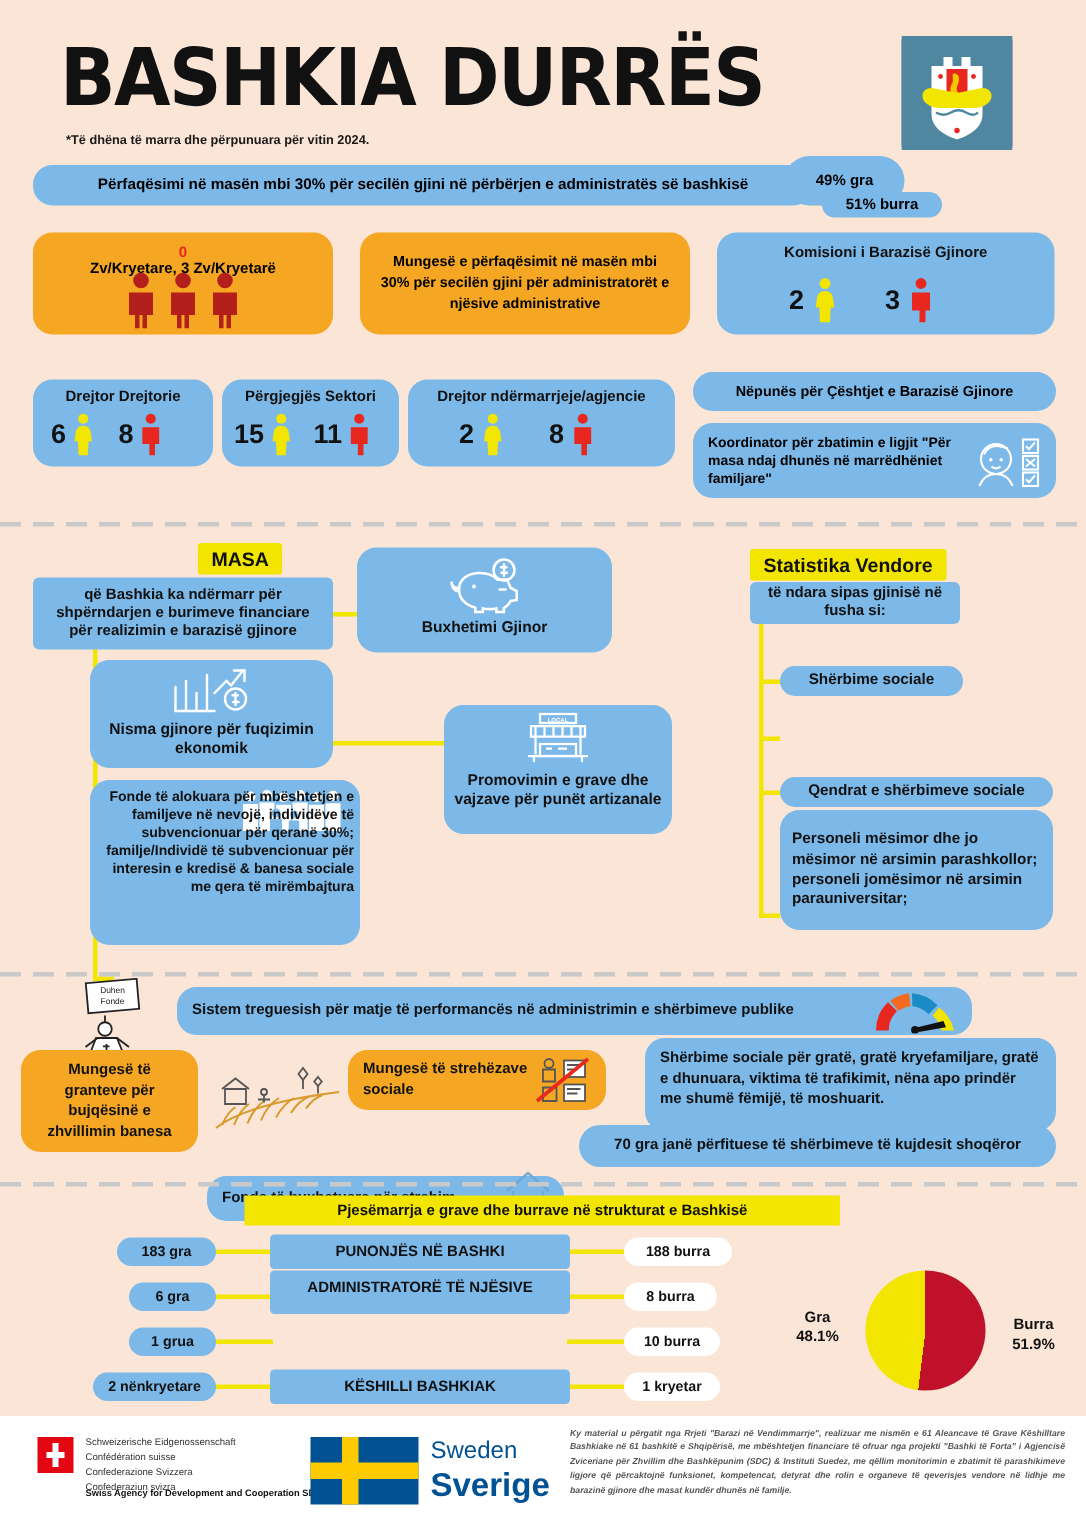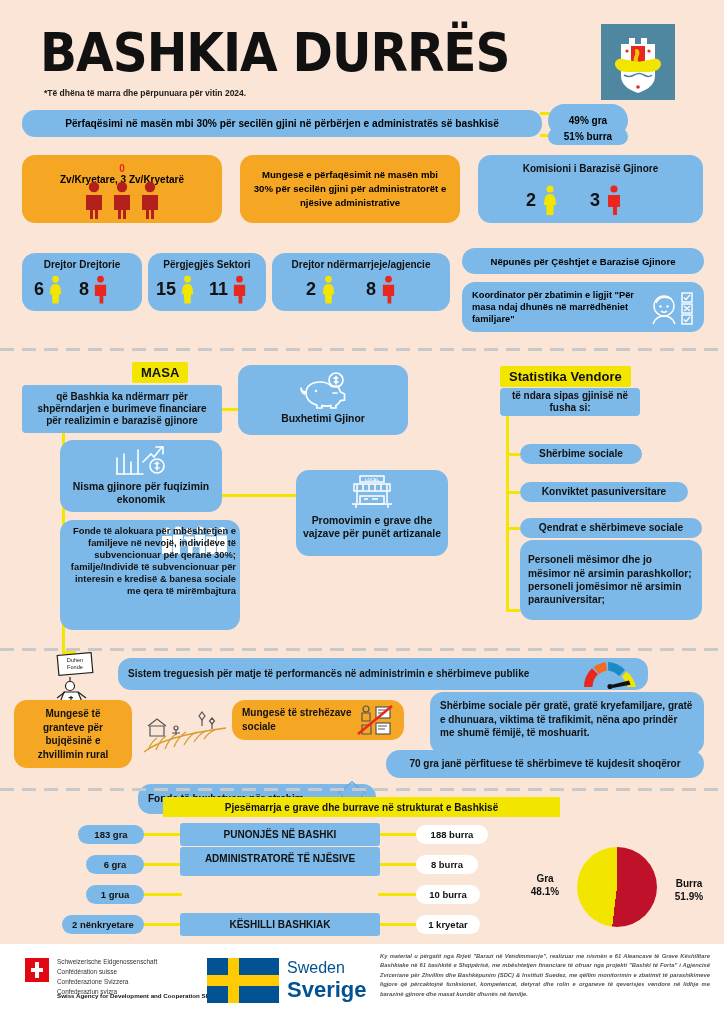--- a/index.html
+++ b/index.html
@@ -37,21 +37,21 @@
   }
 
   
   .bar{position:absolute;display:flex;align-items:center;justify-content:center;}
   .bar span{display:block;}
 
   .b-rep{
     left:22px;top:110px;width:520px;height:27px;
     font-size:10.2px;font-weight:bold;padding:0 10px;box-sizing:border-box;
   }
-  .p49{left:548px;top:104px;width:80px;height:33px;font-size:10px;font-weight:bold;}
+  .p49{left:523px;top:104px;width:80px;height:33px;font-size:10px;font-weight:bold;}
   .p51{left:548px;top:128px;width:80px;height:17px;font-size:10px;font-weight:bold;}
   .conn{position:absolute;background:#f2e500;height:3px;}
 
   .box-zv{left:22px;top:155px;width:200px;height:68px;}
   .box-mung{left:240px;top:155px;width:220px;height:68px;}
   .box-kom{left:478px;top:155px;width:225px;height:68px;}
 
   .box-dd{left:22px;top:253px;width:120px;height:58px;}
   .box-ps{left:148px;top:253px;width:118px;height:58px;}
   .box-dn{left:272px;top:253px;width:178px;height:58px;}
@@ -374,21 +374,20 @@
   <div class="tag" style="left:500px;top:366px;">Statistika Vendore</div>
   <div class="mbox blue stat-box">të ndara sipas gjinisë në fusha si:</div>
 
   <div class="yline" style="left:506px;top:416px;width:3px;height:196px;"></div>
   <div class="yline" style="left:506px;top:453px;width:14px;height:3px;"></div>
   <div class="yline" style="left:506px;top:491px;width:14px;height:3px;"></div>
   <div class="yline" style="left:506px;top:527px;width:14px;height:3px;"></div>
   <div class="yline" style="left:506px;top:609px;width:14px;height:3px;"></div>
 
   <div class="mbox blue pill s1" style="font-size:10.2px;">Shërbime sociale</div>
-  <div class="mbox blue pill s2" style="font-size:10.2px;">Konviktet pasuniversitare</div>
   <div class="mbox blue pill s3" style="font-size:10.2px;">Qendrat e shërbimeve sociale</div>
   <div class="mbox blue rnd s4" style="font-size:10.2px;text-align:left;justify-content:flex-start;line-height:1.32;">Personeli mësimor dhe jo mësimor në arsimin parashkollor;  personeli jomësimor në arsimin parauniversitar;</div>
 
   <div class="divider" style="top:648px;"></div>
 
   <svg style="position:absolute;left:40px;top:652px;" width="70" height="58" viewBox="0 0 70 58">
     <g fill="none" stroke="#222" stroke-width="1.2">
       <rect x="18" y="2" width="34" height="20" transform="rotate(-5 35 12)" fill="#fff"></rect>
       <path d="M30 25v6"></path>
       <circle cx="30" cy="34" r="4.5" fill="#fff"></circle>
@@ -405,21 +404,21 @@
     <svg style="position:absolute;right:8px;top:3px;" width="60" height="28" viewBox="0 0 60 28">
       <path d="M4 26a26 26 0 018-18.8l6 6A17.5 17.5 0 0012.5 26z" fill="#e8281e"></path>
       <path d="M13.5 6.2A26 26 0 0126 1.2l1 8.4A17.5 17.5 0 0019 13z" fill="#f26b21"></path>
       <path d="M28 1.1a26 26 0 0117 8l-6 6a17.5 17.5 0 00-10.8-5.5z" fill="#1a8bc4"></path>
       <path d="M46.2 10.6A26 26 0 0156 26h-8.5a17.5 17.5 0 00-5.8-10z" fill="#f2e500"></path>
       <path d="M31 24l18-4.4 1.6 4.2L32.6 27z" fill="#111"></path>
       <circle cx="30" cy="25.6" r="2.6" fill="#111"></circle>
     </svg>
   </div>
 
-  <div class="s3box orange rnd mungesegr" style="text-align:center;line-height:1.35;">Mungesë të granteve për bujqësinë e zhvillimin rural</div>
+  <div class="s3box orange rnd mungesegr" style="text-align:center;line-height:1.35;">Mungesë të granteve për bujqësinë e zhvillimin banesa</div>
 
   <svg style="position:absolute;left:142px;top:706px;" width="86" height="50" viewBox="0 0 86 50">
     <g fill="none" stroke="#d89a2a" stroke-width="1.3">
       <path d="M2 46q20-16 82-24"></path>
       <path d="M6 44q4-9 9-12M14 44q4-10 10-14M23 43q4-10 11-15M32 41q4-10 12-15M42 39q5-9 12-13M52 36q5-8 12-11M62 33q5-7 11-9"></path>
     </g>
     <g fill="none" stroke="#555" stroke-width="1.2">
       <path d="M8 20h14v10H8z"></path>
         <path d="M6 20l9-7 9 7"></path>
       <circle cx="34" cy="22" r="2"></circle>

